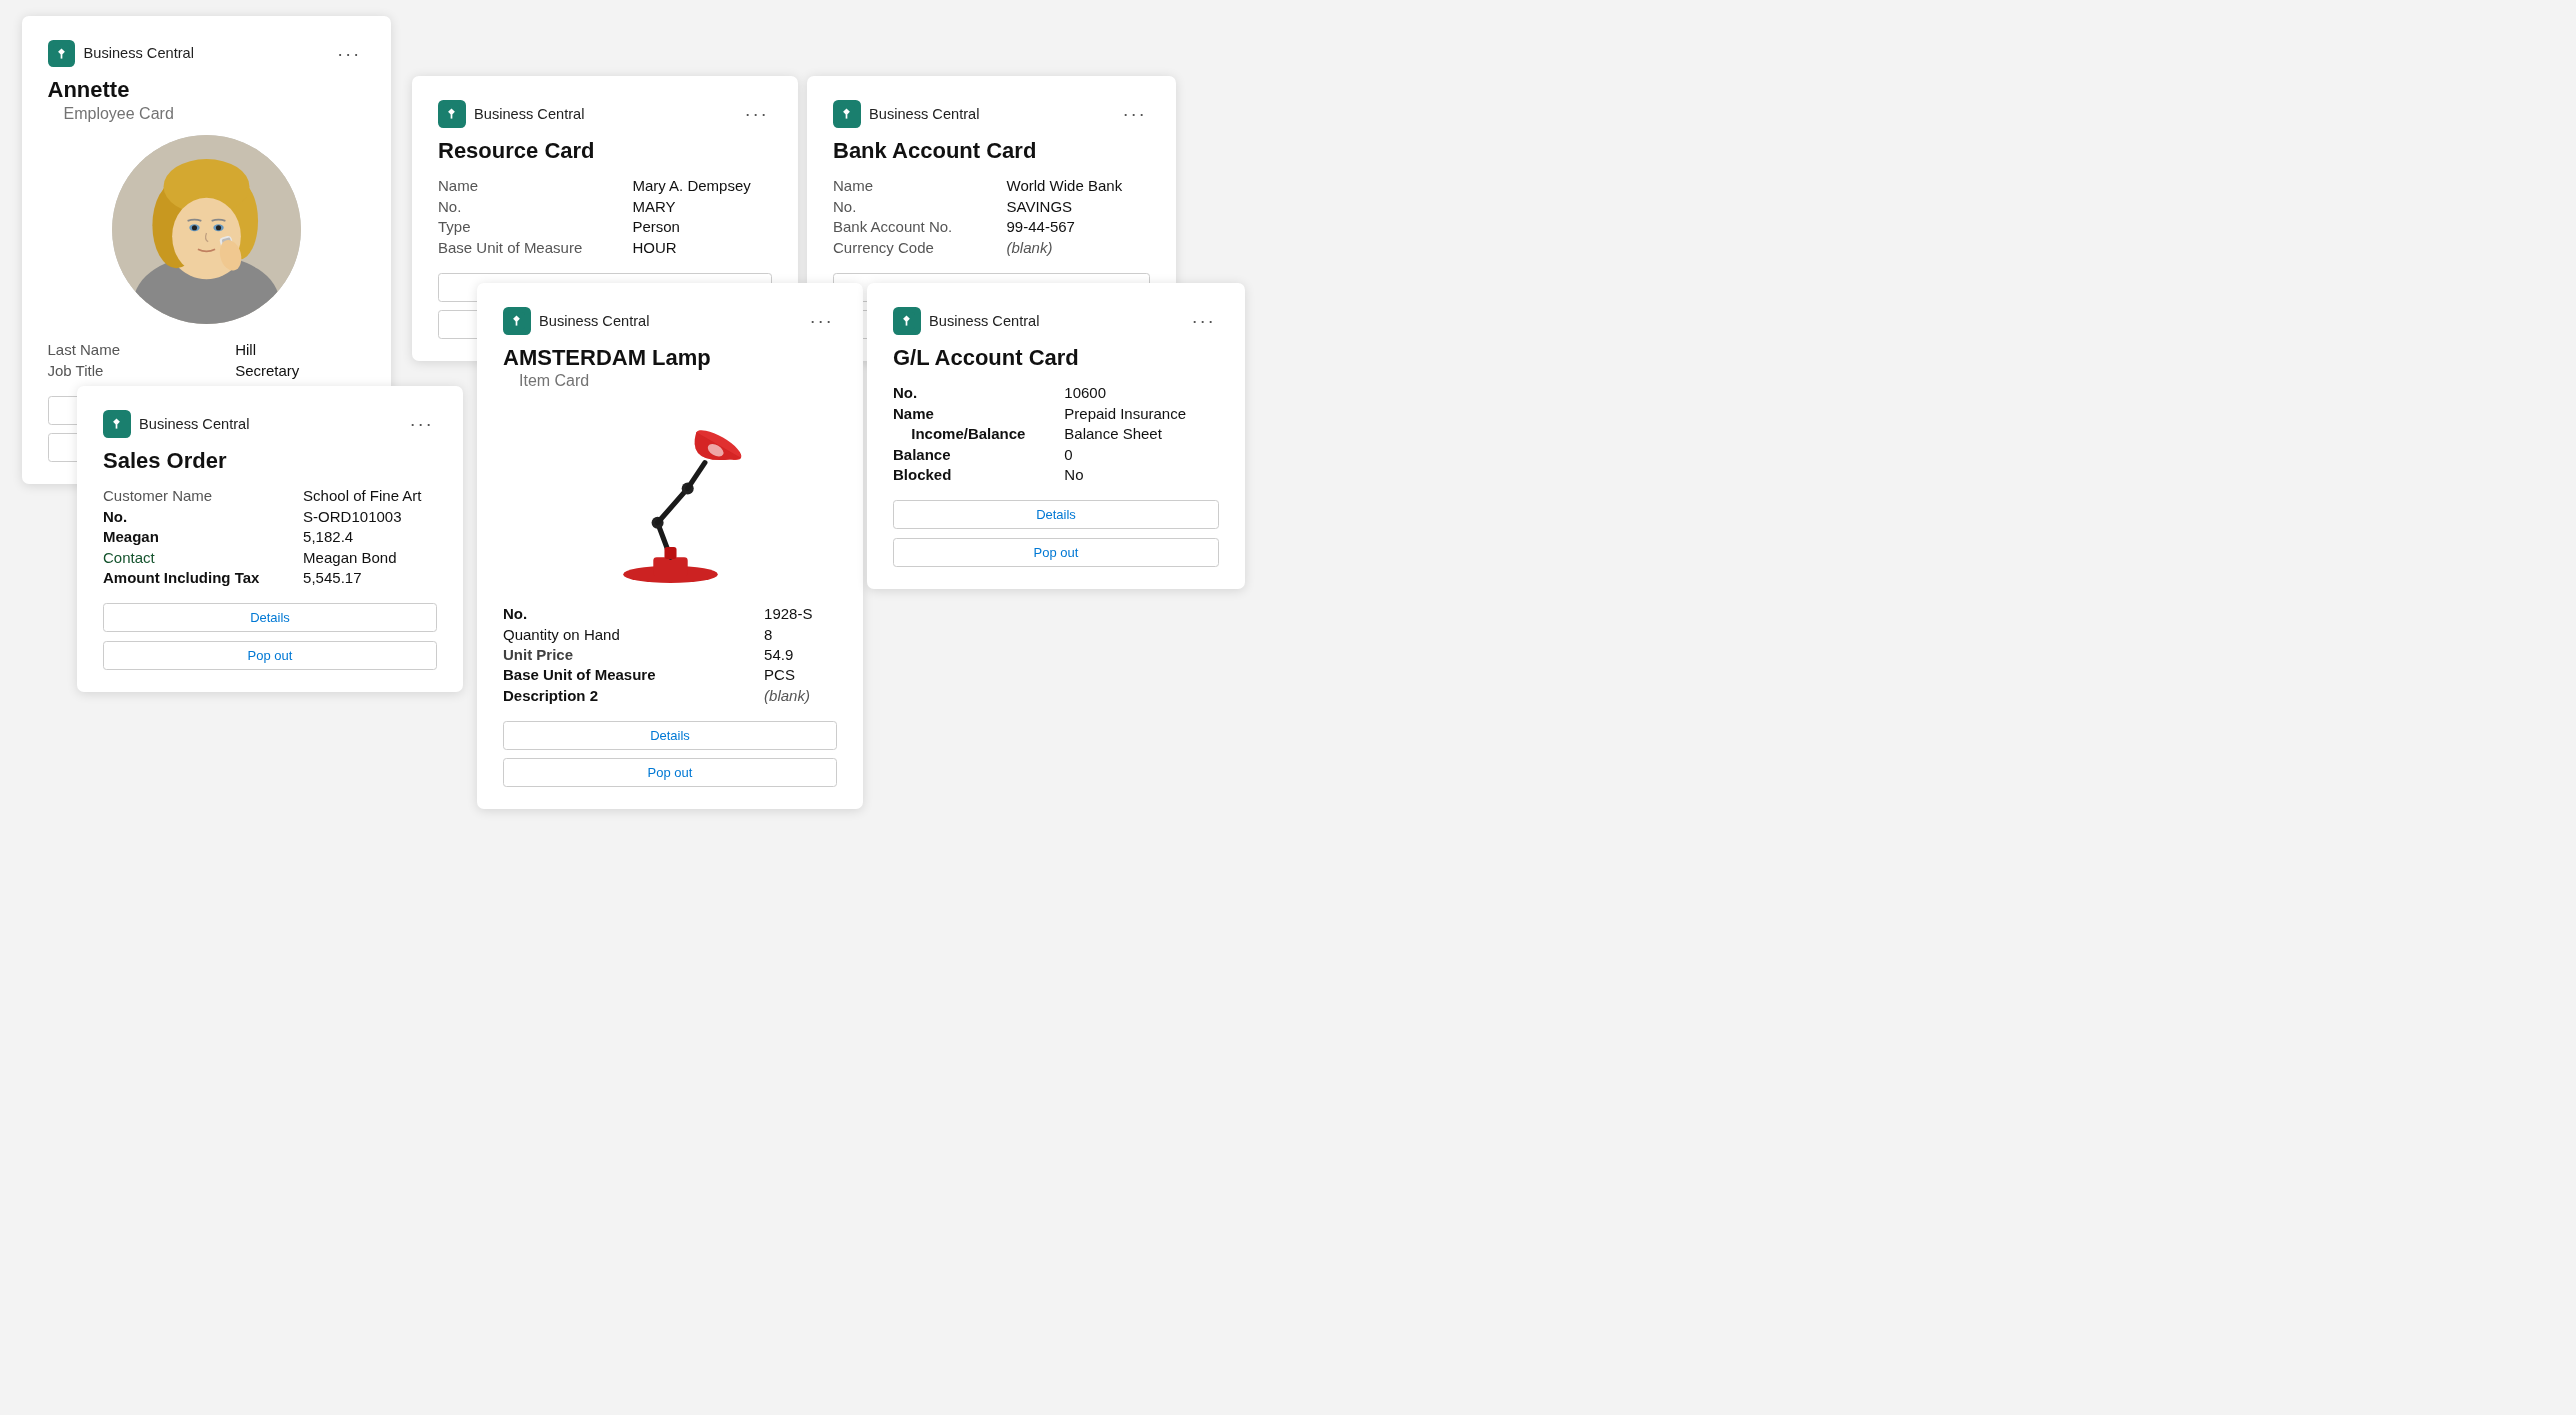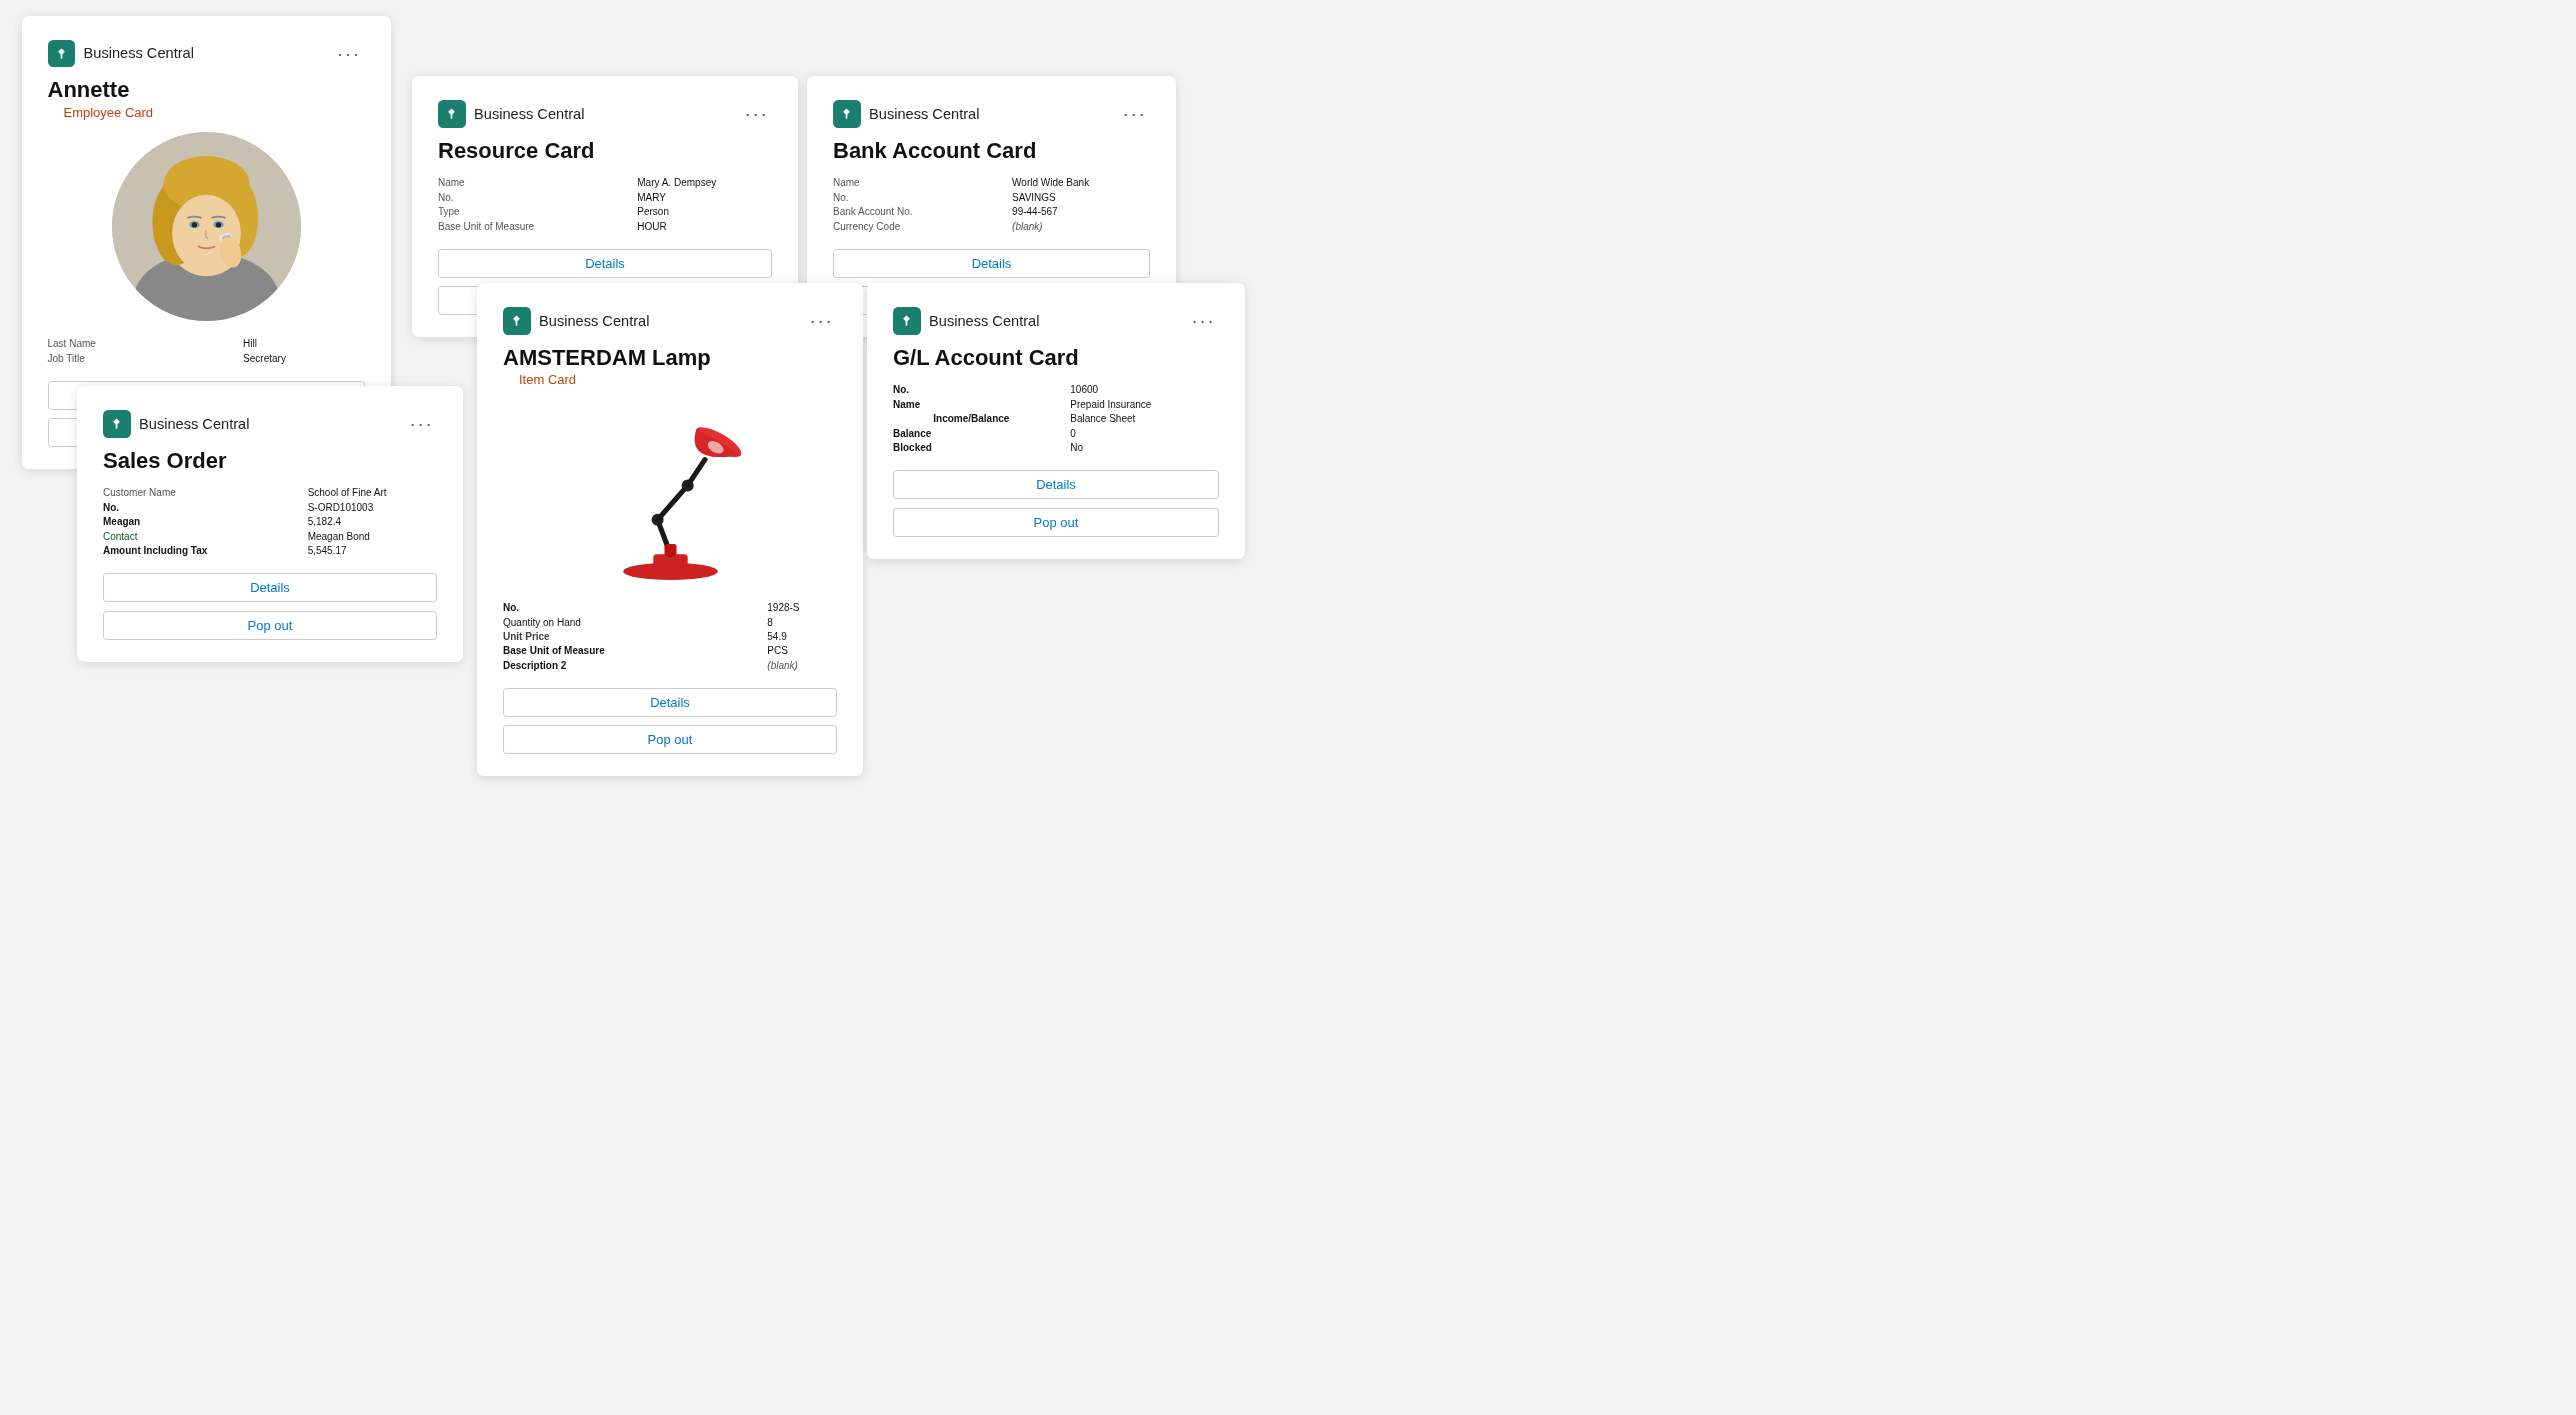--- a/index.html
+++ b/index.html
@@ -67,35 +67,35 @@
     }
 
     .card-title {
       font-size: 22px;
       font-weight: 700;
       color: #111;
       margin-bottom: 1.7px;
     }
 
     .card-subtitle {
-      font-size: 13px;
-      color: #c2410c;
+      font-size: 16px;
+      color: #737373;
       margin-bottom: 12px;
       padding-left: 16px;
     }
 
     .fields-table {
       width: 100%;
       border-collapse: collapse;
       margin-bottom: 15.5px;
     }
 
     .fields-table td {
       padding: 1.7px 0;
-      font-size: 10px;
+      font-size: 15px;
       vertical-align: top;
     }
 
     .fields-table td:first-child {
       color: #555;
       padding-right: 20.6px;
       white-space: nowrap;
       font-weight: 400;
     }
 

